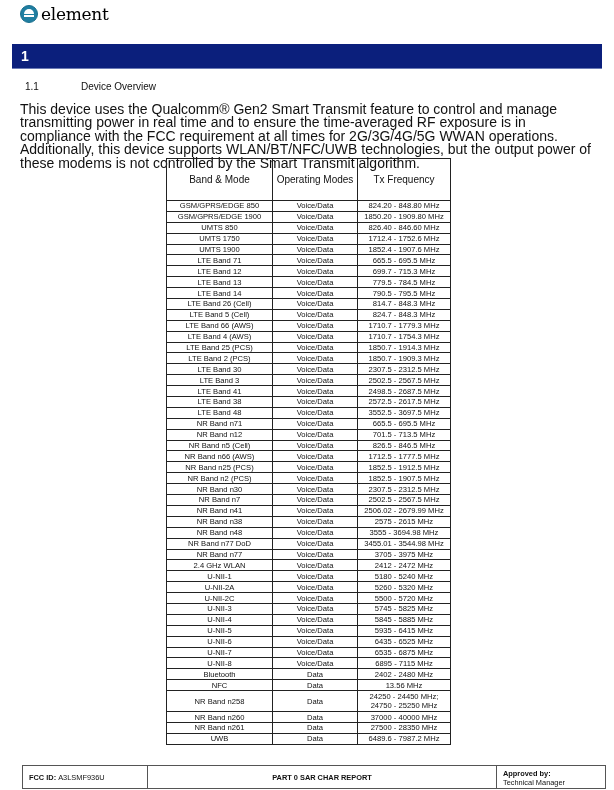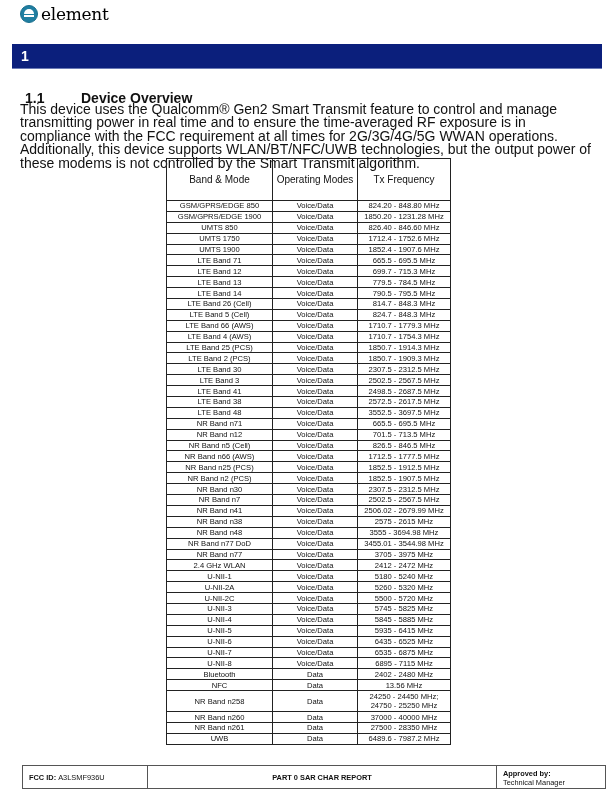--- a/index.html
+++ b/index.html
@@ -12,21 +12,21 @@
                        border-radius: 6px 6px 0 0; background: #ffffff; }
   .logo-mark::after { content: ""; position: absolute; left: 3px; right: 3px; top: 9px; height: 2px; background: #ffffff; }
   .logo-text { font-family: "DejaVu Serif", serif; font-size: 17px; color: #000000; margin-left: 3px; letter-spacing: -0.3px; }
 
   .section-bar { position: absolute; left: 12px; top: 44px; width: 590px; height: 24px;
                  background: #0b1f7c; color: #fff; font-weight: bold; font-size: 13px;
                  display: flex; align-items: center; box-shadow: 0 1px 0 #6b7ab5; }
   .section-num { width: 46px; padding-left: 9px; font-size: 14px; }
   .section-title { letter-spacing: -0.2px; margin-top: 45px; }
 
-  .sub-heading { position: absolute; left: 25px; top: 90px; font-weight: bold; font-size: 14px; display: flex; }
+  .sub-heading { position: absolute; left: 25px; top: 81px; font-weight: normal; font-size: 10px; display: flex; }
   .sub-num { width: 56px; }
 
   .para { position: absolute; left: 20px; top: 103px; width: 575px; font-size: 14px; line-height: 13.4px; }
 
   table.bands { position: absolute; left: 166px; top: 158px; border-collapse: collapse;
                 font-size: 7.6px; color: #111; }
   table.bands th, table.bands td { border: 1px solid #222; text-align: center; padding: 0; }
   table.bands th { font-weight: normal; height: 41px; font-size: 10px; }
   table.bands td { height: 9.9px; line-height: 9px; white-space: nowrap; }
   table.bands td.c1 { width: 105px; margin-top: 8px; }
@@ -72,21 +72,21 @@
   </thead>
   <tbody id="band-rows">
       <tr>
         <td class="c1">GSM/GPRS/EDGE 850</td>
         <td class="c2">Voice/Data</td>
         <td class="c3">824.20 - 848.80 MHz</td>
       </tr>
       <tr>
         <td class="c1">GSM/GPRS/EDGE 1900</td>
         <td class="c2">Voice/Data</td>
-        <td class="c3">1850.20 - 1231.28 MHz</td>
+        <td class="c3">1850.20 - 1909.80 MHz</td>
       </tr>
       <tr>
         <td class="c1">UMTS 850</td>
         <td class="c2">Voice/Data</td>
         <td class="c3">826.40 - 846.60 MHz</td>
       </tr>
       <tr>
         <td class="c1">UMTS 1750</td>
         <td class="c2">Voice/Data</td>
         <td class="c3">1712.4 - 1752.6 MHz</td>

